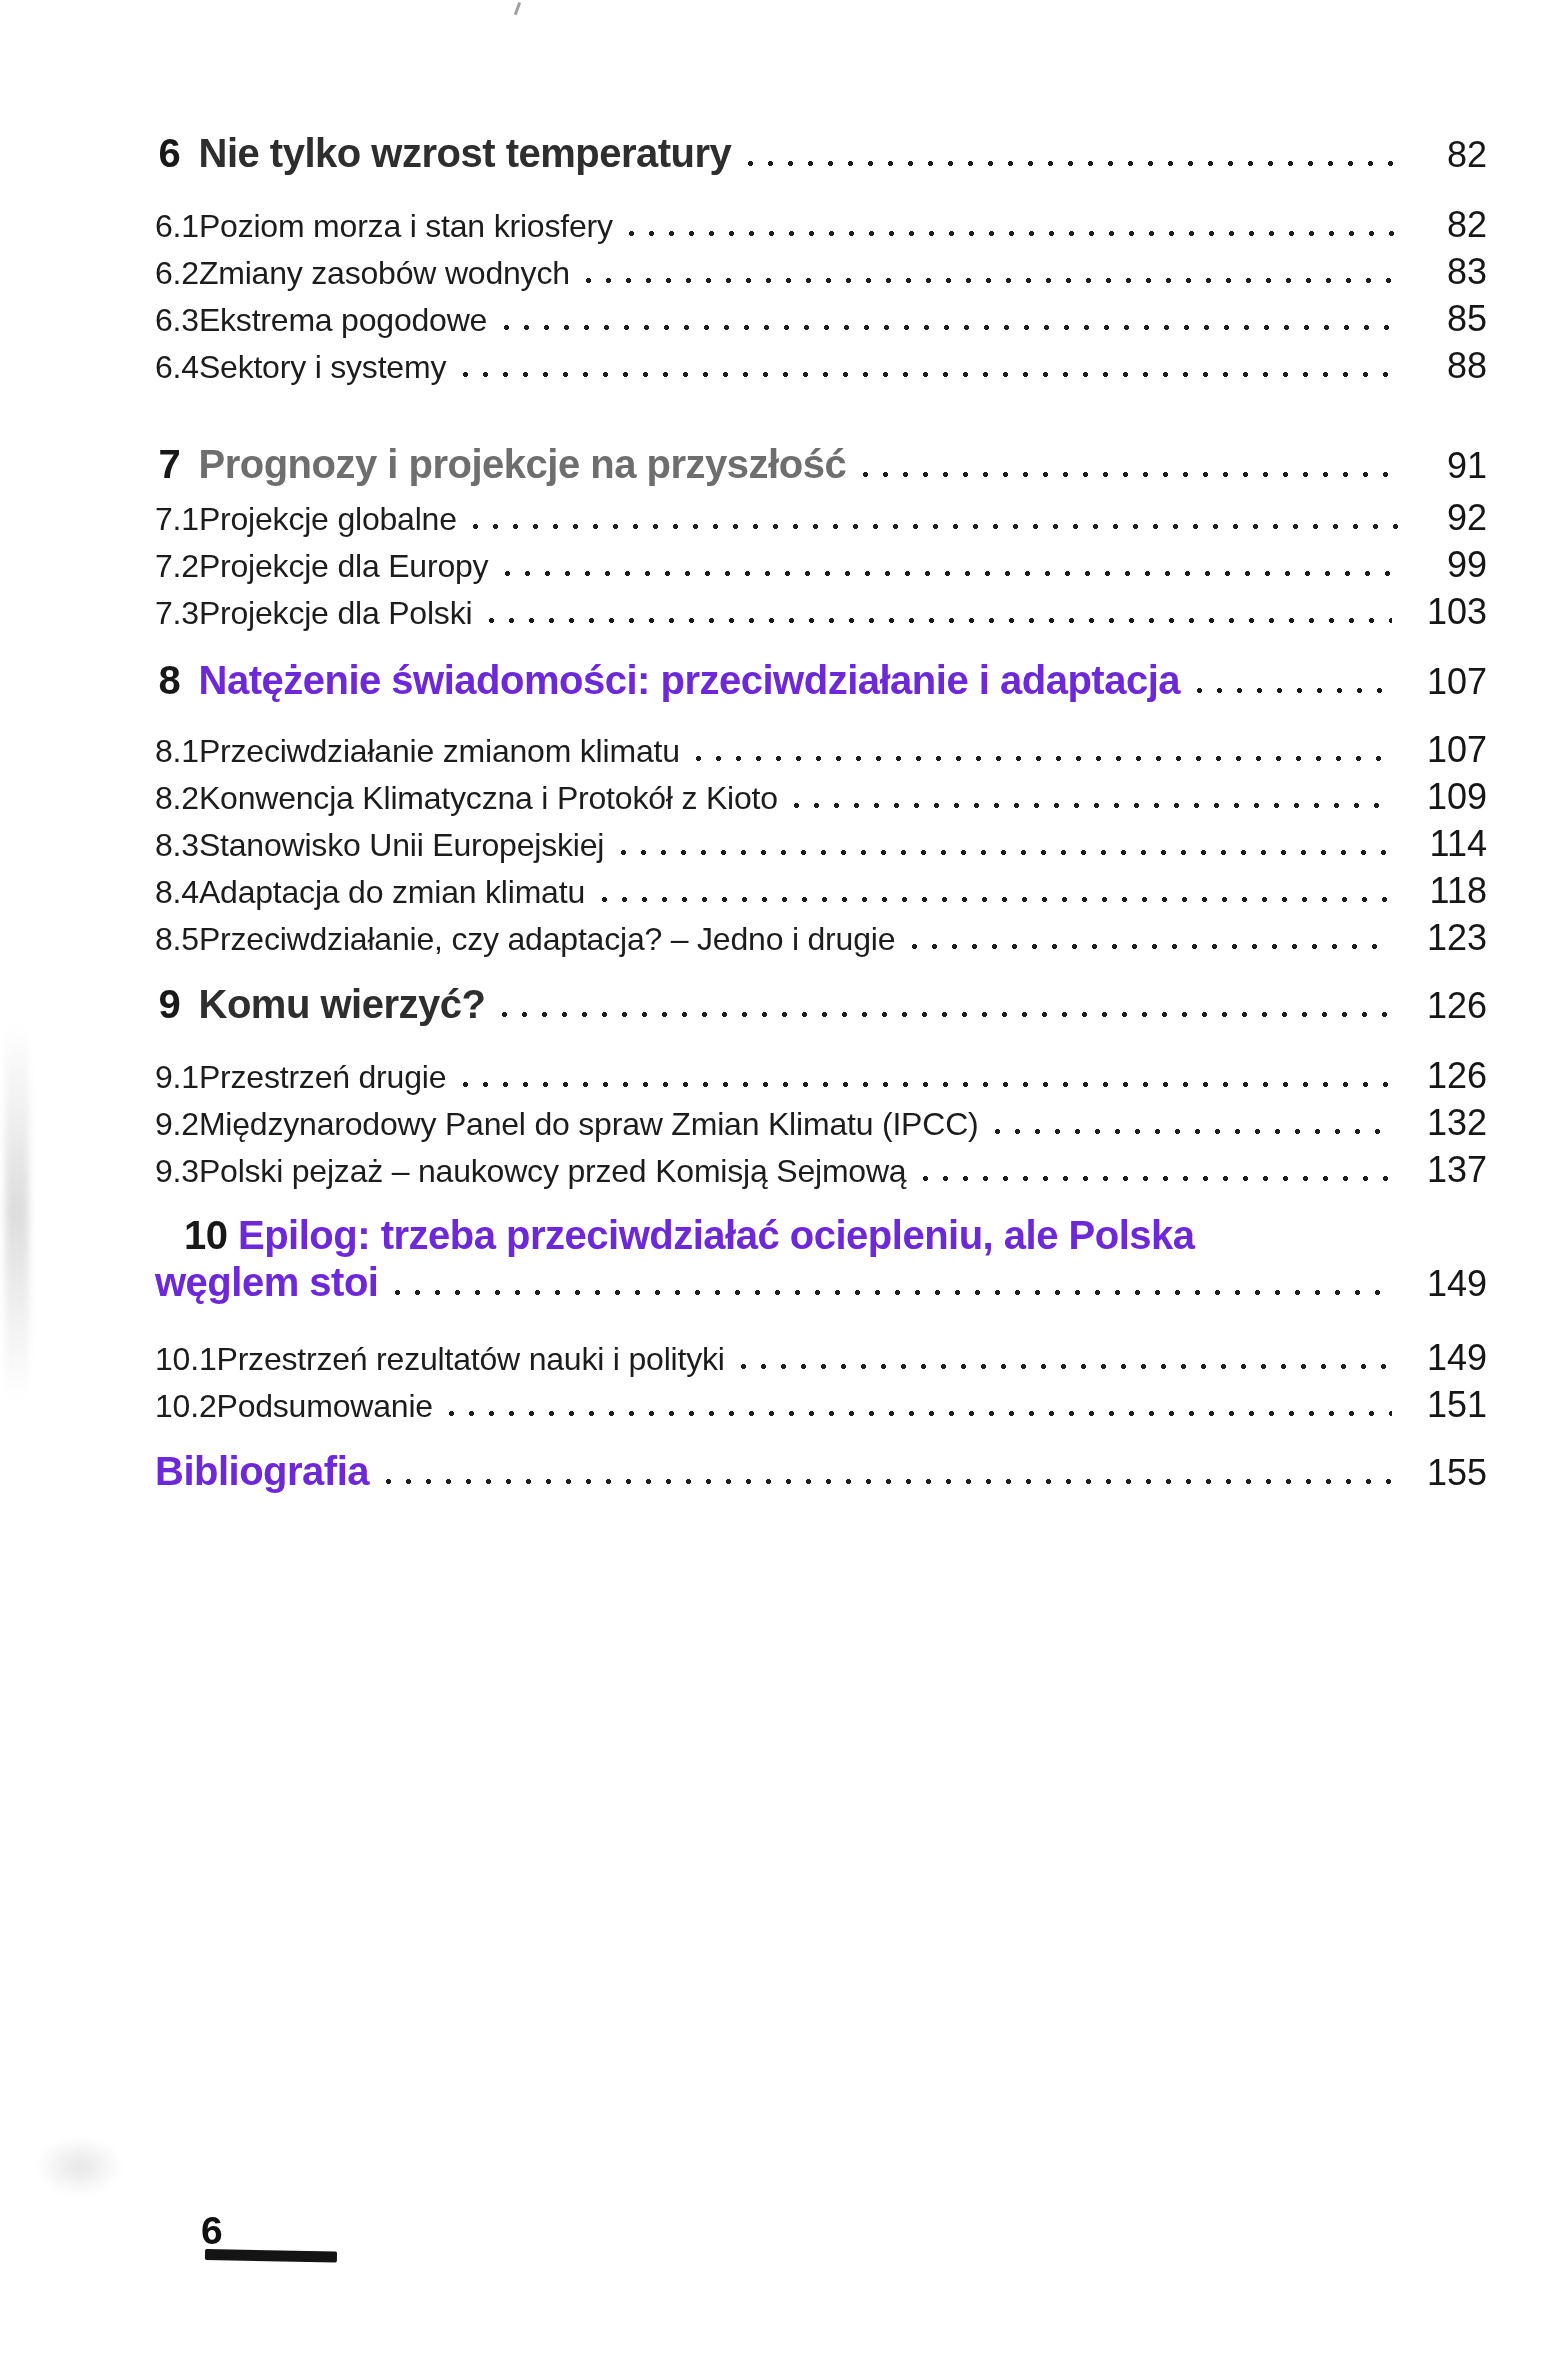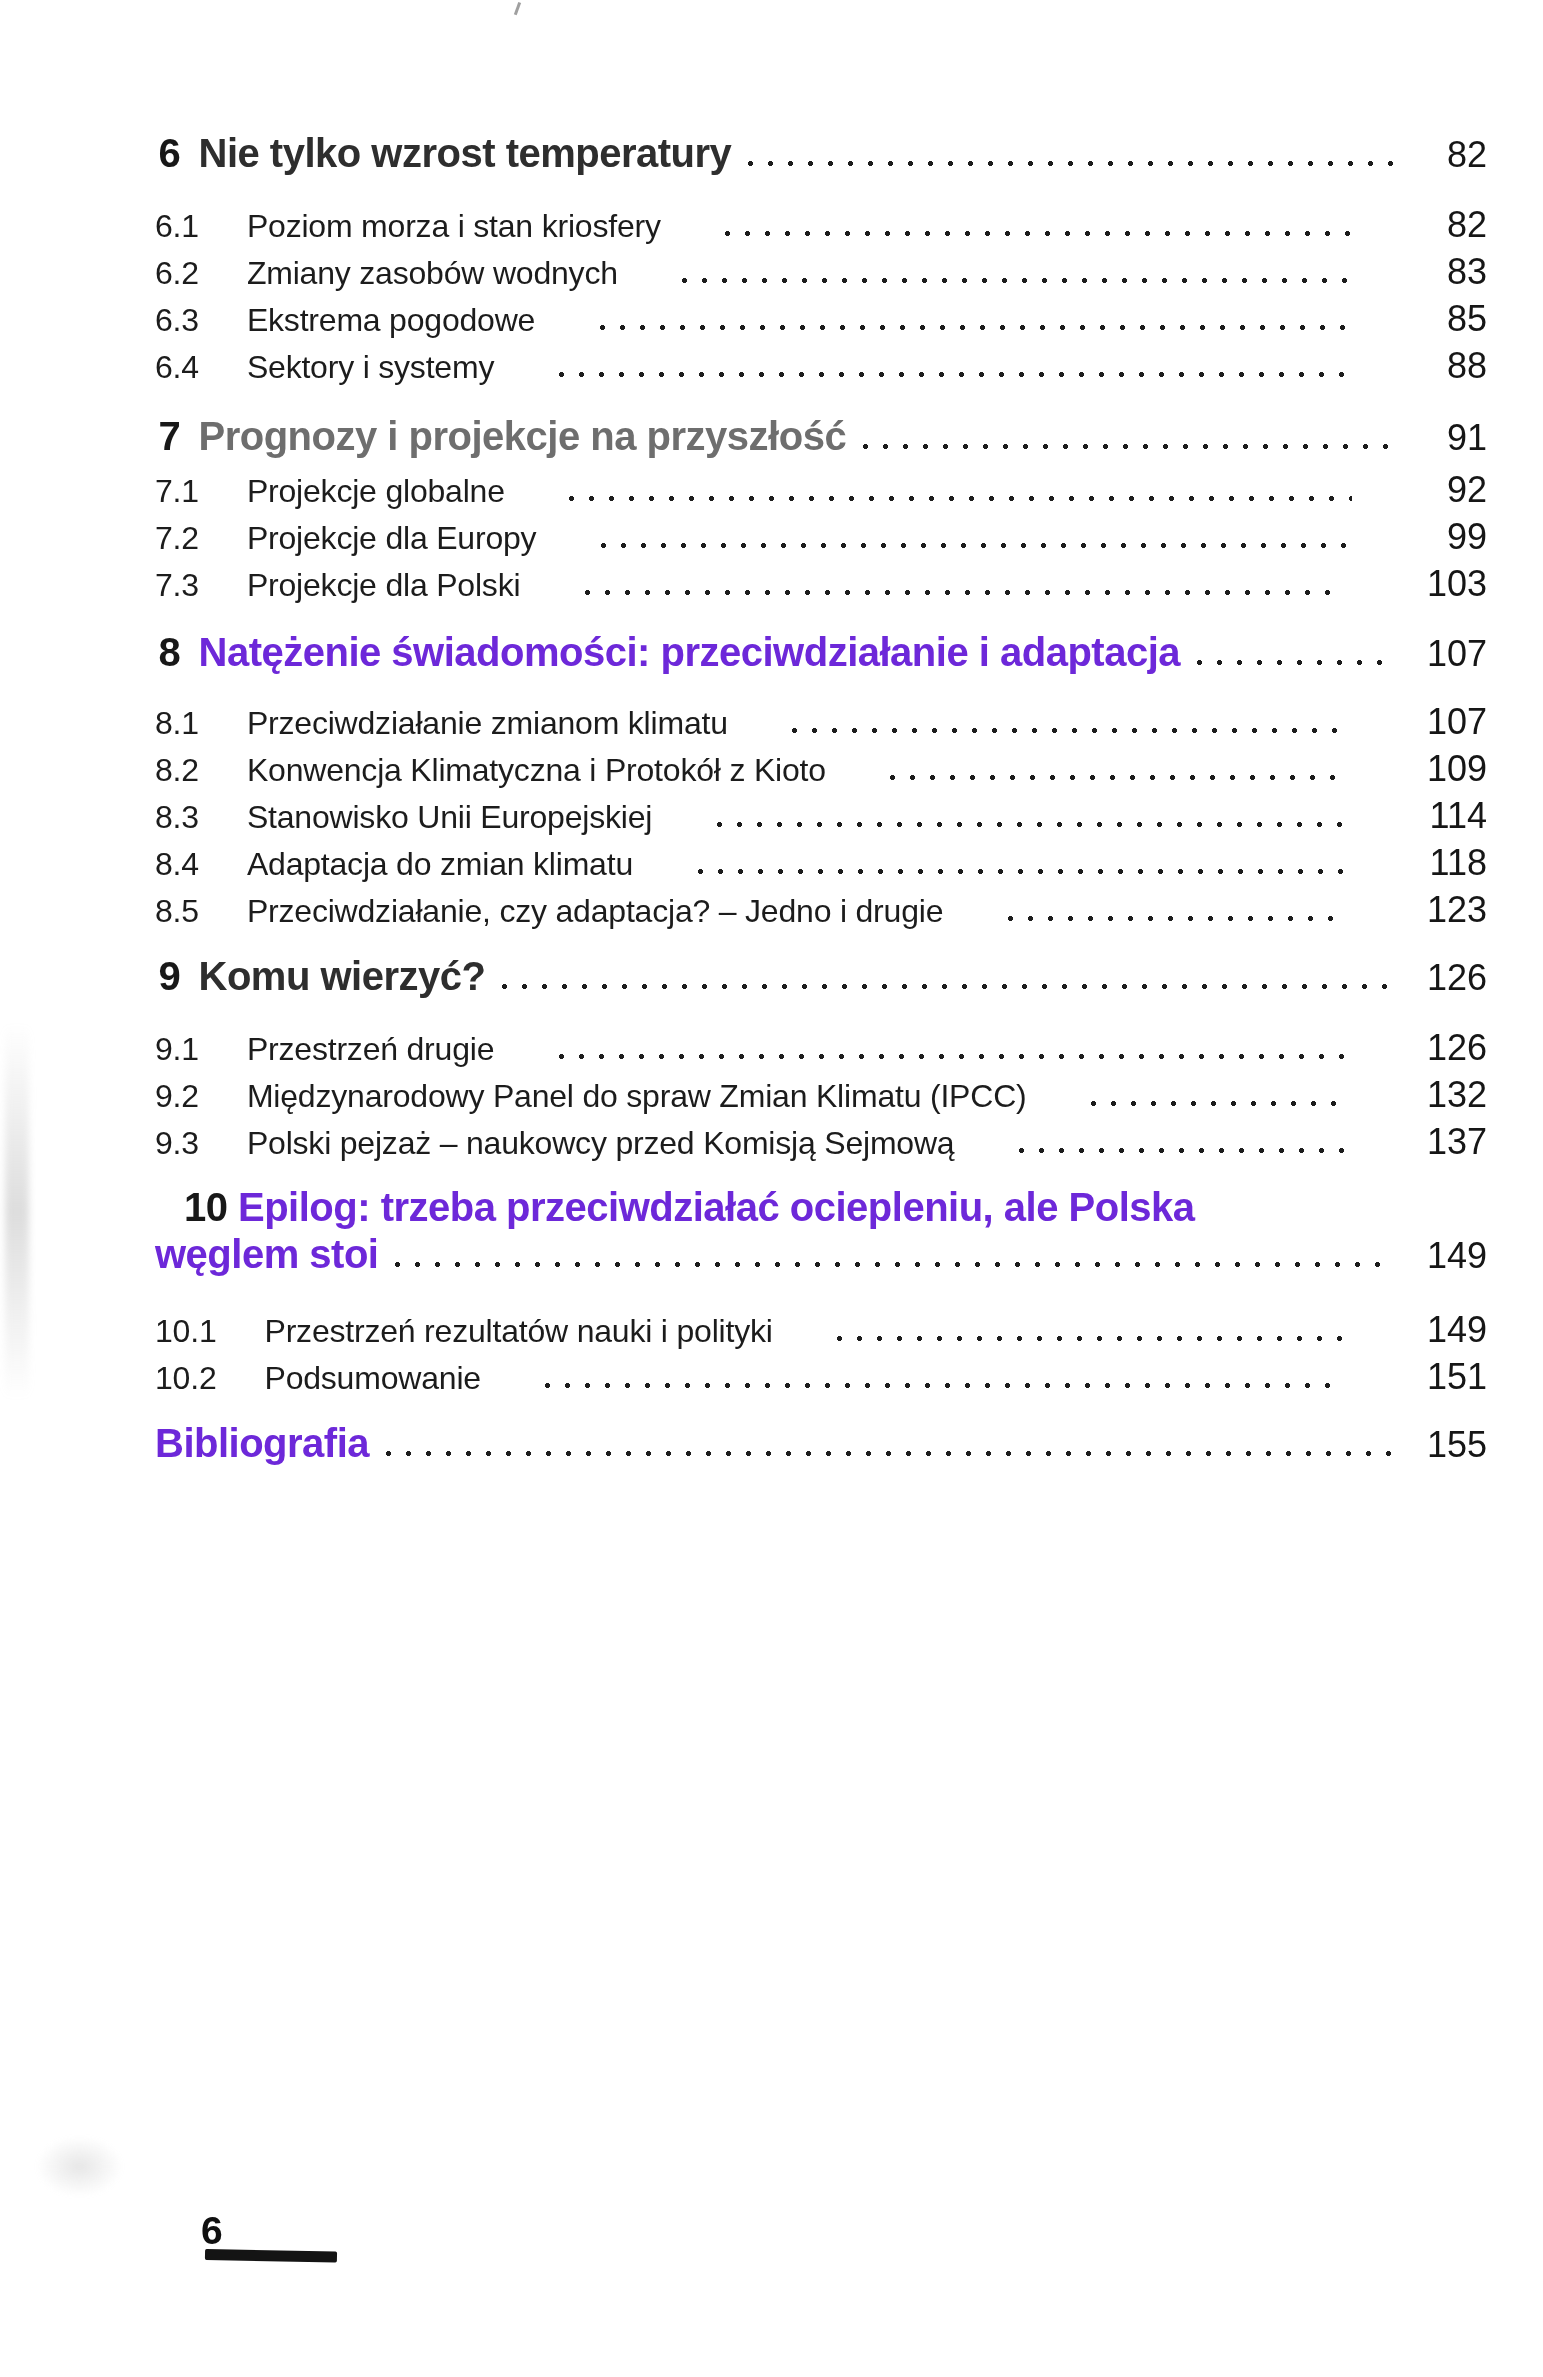--- a/index.html
+++ b/index.html
@@ -32,28 +32,27 @@
   }
   .ch .num{
     flex:0 0 auto;
     min-width:40px;
     padding-left:3.5px;
     color:#181818;
   }
   .ch .num-wide{min-width:54px;padding-left:0;margin-left:29px;}
   .t-dark{color:#2e2e2e;}
   .t-med{color:#6d28d9;}
-  .t-light{color:#6e6e6e;}
+  .t-light{color:#6e6e6e;margin-top:28px;}
   
   .item{
     font-size:32px;
     line-height:45px;
     letter-spacing:-0.2px;
     color:#1c1c1c;
-    gap:48px;
   }
   .item .num{
     flex:0 0 auto;
     min-width:38px;
   }
   .item .num-wide{min-width:54px;}
   .title{flex:0 0 auto;}
   
   .leader{
     flex:1 1 auto;

